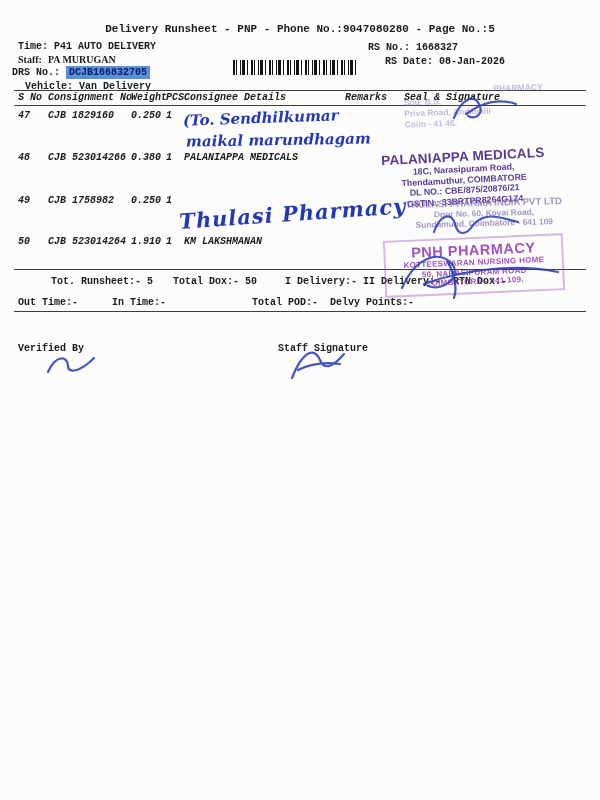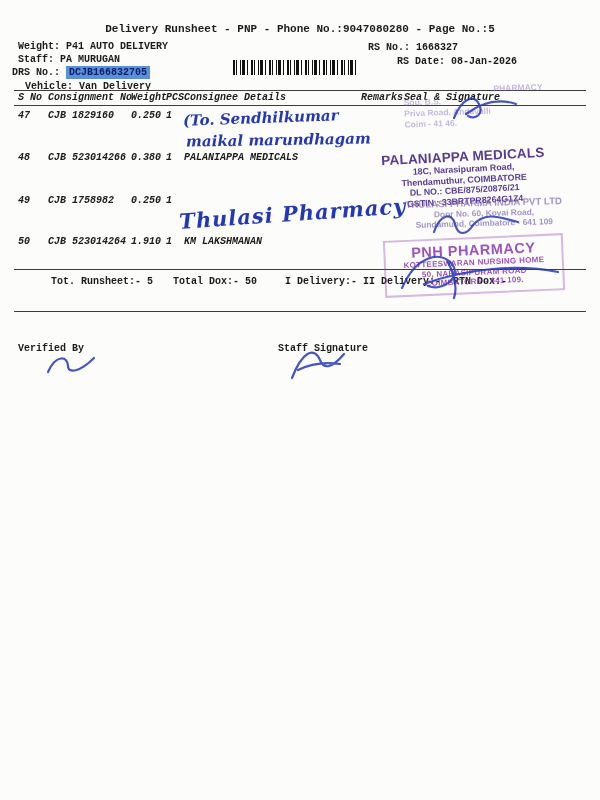--- a/index.html
+++ b/index.html
@@ -10,25 +10,25 @@
     font-weight:700; font-size:10px; color:var(--print_black,#1c1c1c);
     overflow:hidden;
   }
   .abs { position:absolute; }
 
   .title    { top:8px;  left:0; width:100%; text-align:center; font-size:11.5px; letter-spacing:.3px; }
   .subtitle { top:23px; left:0; width:100%; text-align:center; font-size:11px; }
 
   .meta .label { margin-right:6px; }
   #route   { left:18px; top:41px; }
-  #staff   { left:18px; top:54px; }
+  #staff   { left:18px; top:54px;font-family:Liberation Serif, serif; }
   #drs     { left:12px; top:67px; }
   #vehicle { left:25px; top:81px; }
   #rsno    { left:368px; top:42px; }
-  #rsdate  { left:384px; top:56px;padding-left:13px; }
+  #rsdate  { left:372px; top:56px;padding-left:13px; }
 
   .highlight { background:var(--highlight_blue,#5b8fd6); color:#0b1e6e; padding:1px 3px; }
 
   .barcode {
     left:233px; top:60px; width:125px; height:15px;
     background:repeating-linear-gradient(90deg,
       #121212 0px,#121212 2px, transparent 2px,transparent 3px,
       #121212 3px,#121212 4px, transparent 4px,transparent 7px,
       #121212 7px,#121212 8px, transparent 8px,transparent 9px,
       #121212 9px,#121212 12px, transparent 12px,transparent 14px,
@@ -37,21 +37,21 @@
 
   .rule { left:14px; width:572px; height:0; border-top:1.4px solid #3d3d3d; }
   #rule1 { top:90px; }  #rule2 { top:105px; }
   #rule3 { top:269px; } #rule4 { top:311px; }
 
   .trow { left:0; top:0; width:100%; height:14px;font-style:italic; }
   .trow span { position:absolute; white-space:nowrap; }
   .thead { top:92px; }
   .r47 { top:110px; } .r48 { top:152px; } .r49 { top:195px; } .r50 { top:236px; }
   .c1 { left:18px; } .c2 { left:48px; } .c3 { left:131px; } .c4 { left:166px; }
-  .c5 { left:184px; } .c6 { left:345px;margin-left:16px; } .c7 { left:404px; }
+  .c5 { left:184px; } .c6 { left:345px; } .c7 { left:404px; }
 
   .sumrow { left:0; width:100%; height:13px; }
   #sum1 { top:276px;margin-left:33px; } #sum2 { top:297px; }
   .sumrow span { position:absolute; white-space:nowrap; }
   .p18{left:18px}.p114{left:114px}.p140{left:140px}.p212{left:212px}.p252{left:252px}
   .p330{left:330px}.p420{left:420px}.p112{left:112px}
 
   .small-line { font-size:9.5px; }
   #entered { left:18px; top:321px; }
   #printed { left:272px; top:321px; }
@@ -97,21 +97,21 @@
   .sigE { left:282px; top:342px; }
 </style>
 </head>
 <body>
 
 <div class="page">
 
   <div class="abs subtitle">Delivery Runsheet - PNP - Phone No.:9047080280 - Page No.:5</div>
 
   <div class="abs meta" id="route">
-    <span class="label">Weight:</span><span>P41 AUTO DELIVERY</span>
+    <span class="label">Time:</span><span>P41 AUTO DELIVERY</span>
   </div>
   <div class="abs meta" id="staff">
     <span class="label">Staff:</span><span>PA MURUGAN</span>
   </div>
   <div class="abs meta" id="drs">
     <span class="label">DRS No.:</span><span class="highlight">DCJB166832705</span>
   </div>
   <div class="abs meta" id="vehicle">
     <span class="label">Vehicle:</span><span>Van Delivery</span>
   </div>
@@ -175,20 +175,26 @@
   <div class="abs sumrow" id="sum1">
     <span class="p18">Tot. Runsheet:-</span>
     <span class="p114">5</span>
     <span class="p140">Total Dox:-</span>
     <span class="p212">50</span>
     <span class="p252">I Delivery:-</span>
     <span class="p330">II Delivery:-</span>
     <span class="p420">RTN Dox:-</span>
   </div>
 
+  <div class="abs sumrow" id="sum2">
+    <span class="p18">Out Time:-</span>
+    <span class="p112">In Time:-</span>
+    <span class="p252">Total POD:-</span>
+    <span class="p330">Delvy Points:-</span>
+  </div>
 
   <div class="abs rule" id="rule4"></div>
 
 
   <div class="abs" id="verified">Verified By</div>
   <div class="abs" id="staffsig">Staff Signature</div>
 
   <div class="abs stamp stamp-top">
     <div class="st-right">PHARMACY</div>
     <div class="st-ind">Sou. B.S.</div>

